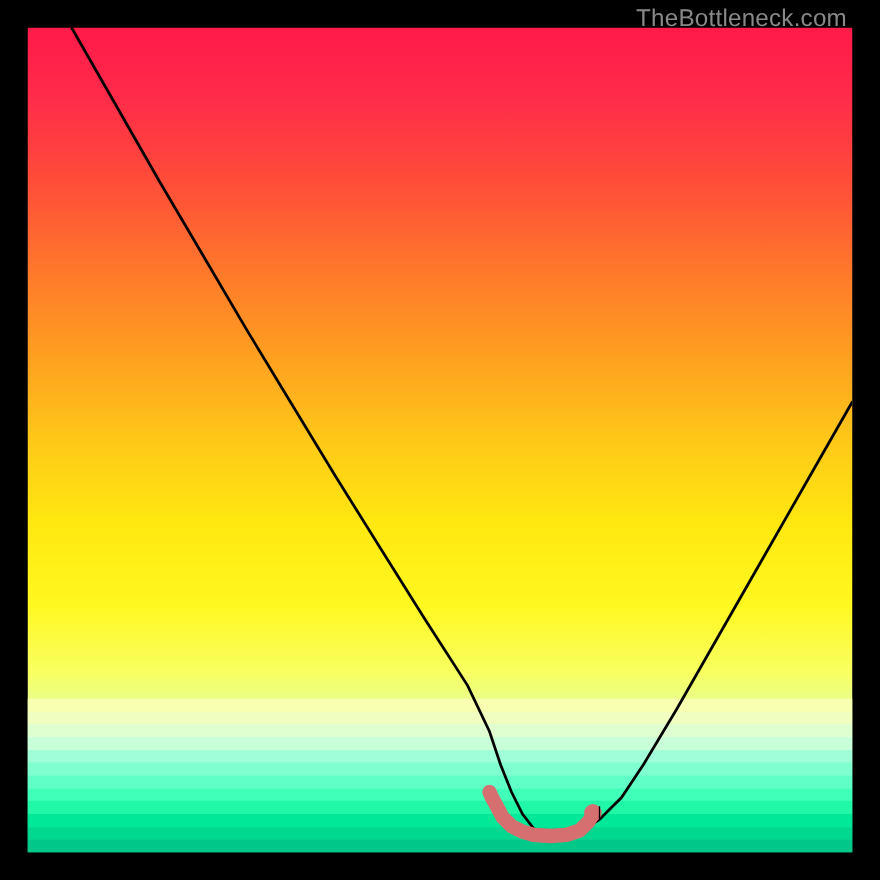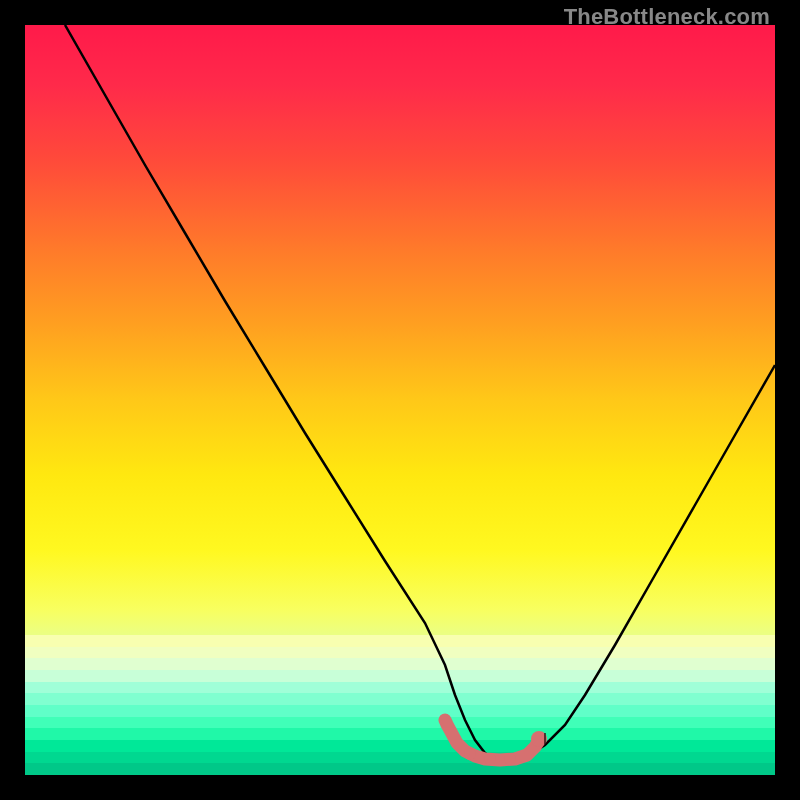--- a/index.html
+++ b/index.html
@@ -48,21 +48,21 @@
     display: flex;
     flex-direction: column;
   }
   .bottom-bands div { flex: 1; }
   .watermark {
     position: absolute;
     top: 4px;
     right: 30px;
     color: #888;
     font-size: 22px;
-    font-weight: 700;
+    font-weight: 400;
     letter-spacing: 0.2px;
     z-index: 10;
   }
   svg.curve {
     position: absolute;
     top: 25px;
     left: 25px;
     width: 750px;
     height: 750px;
     z-index: 5;

